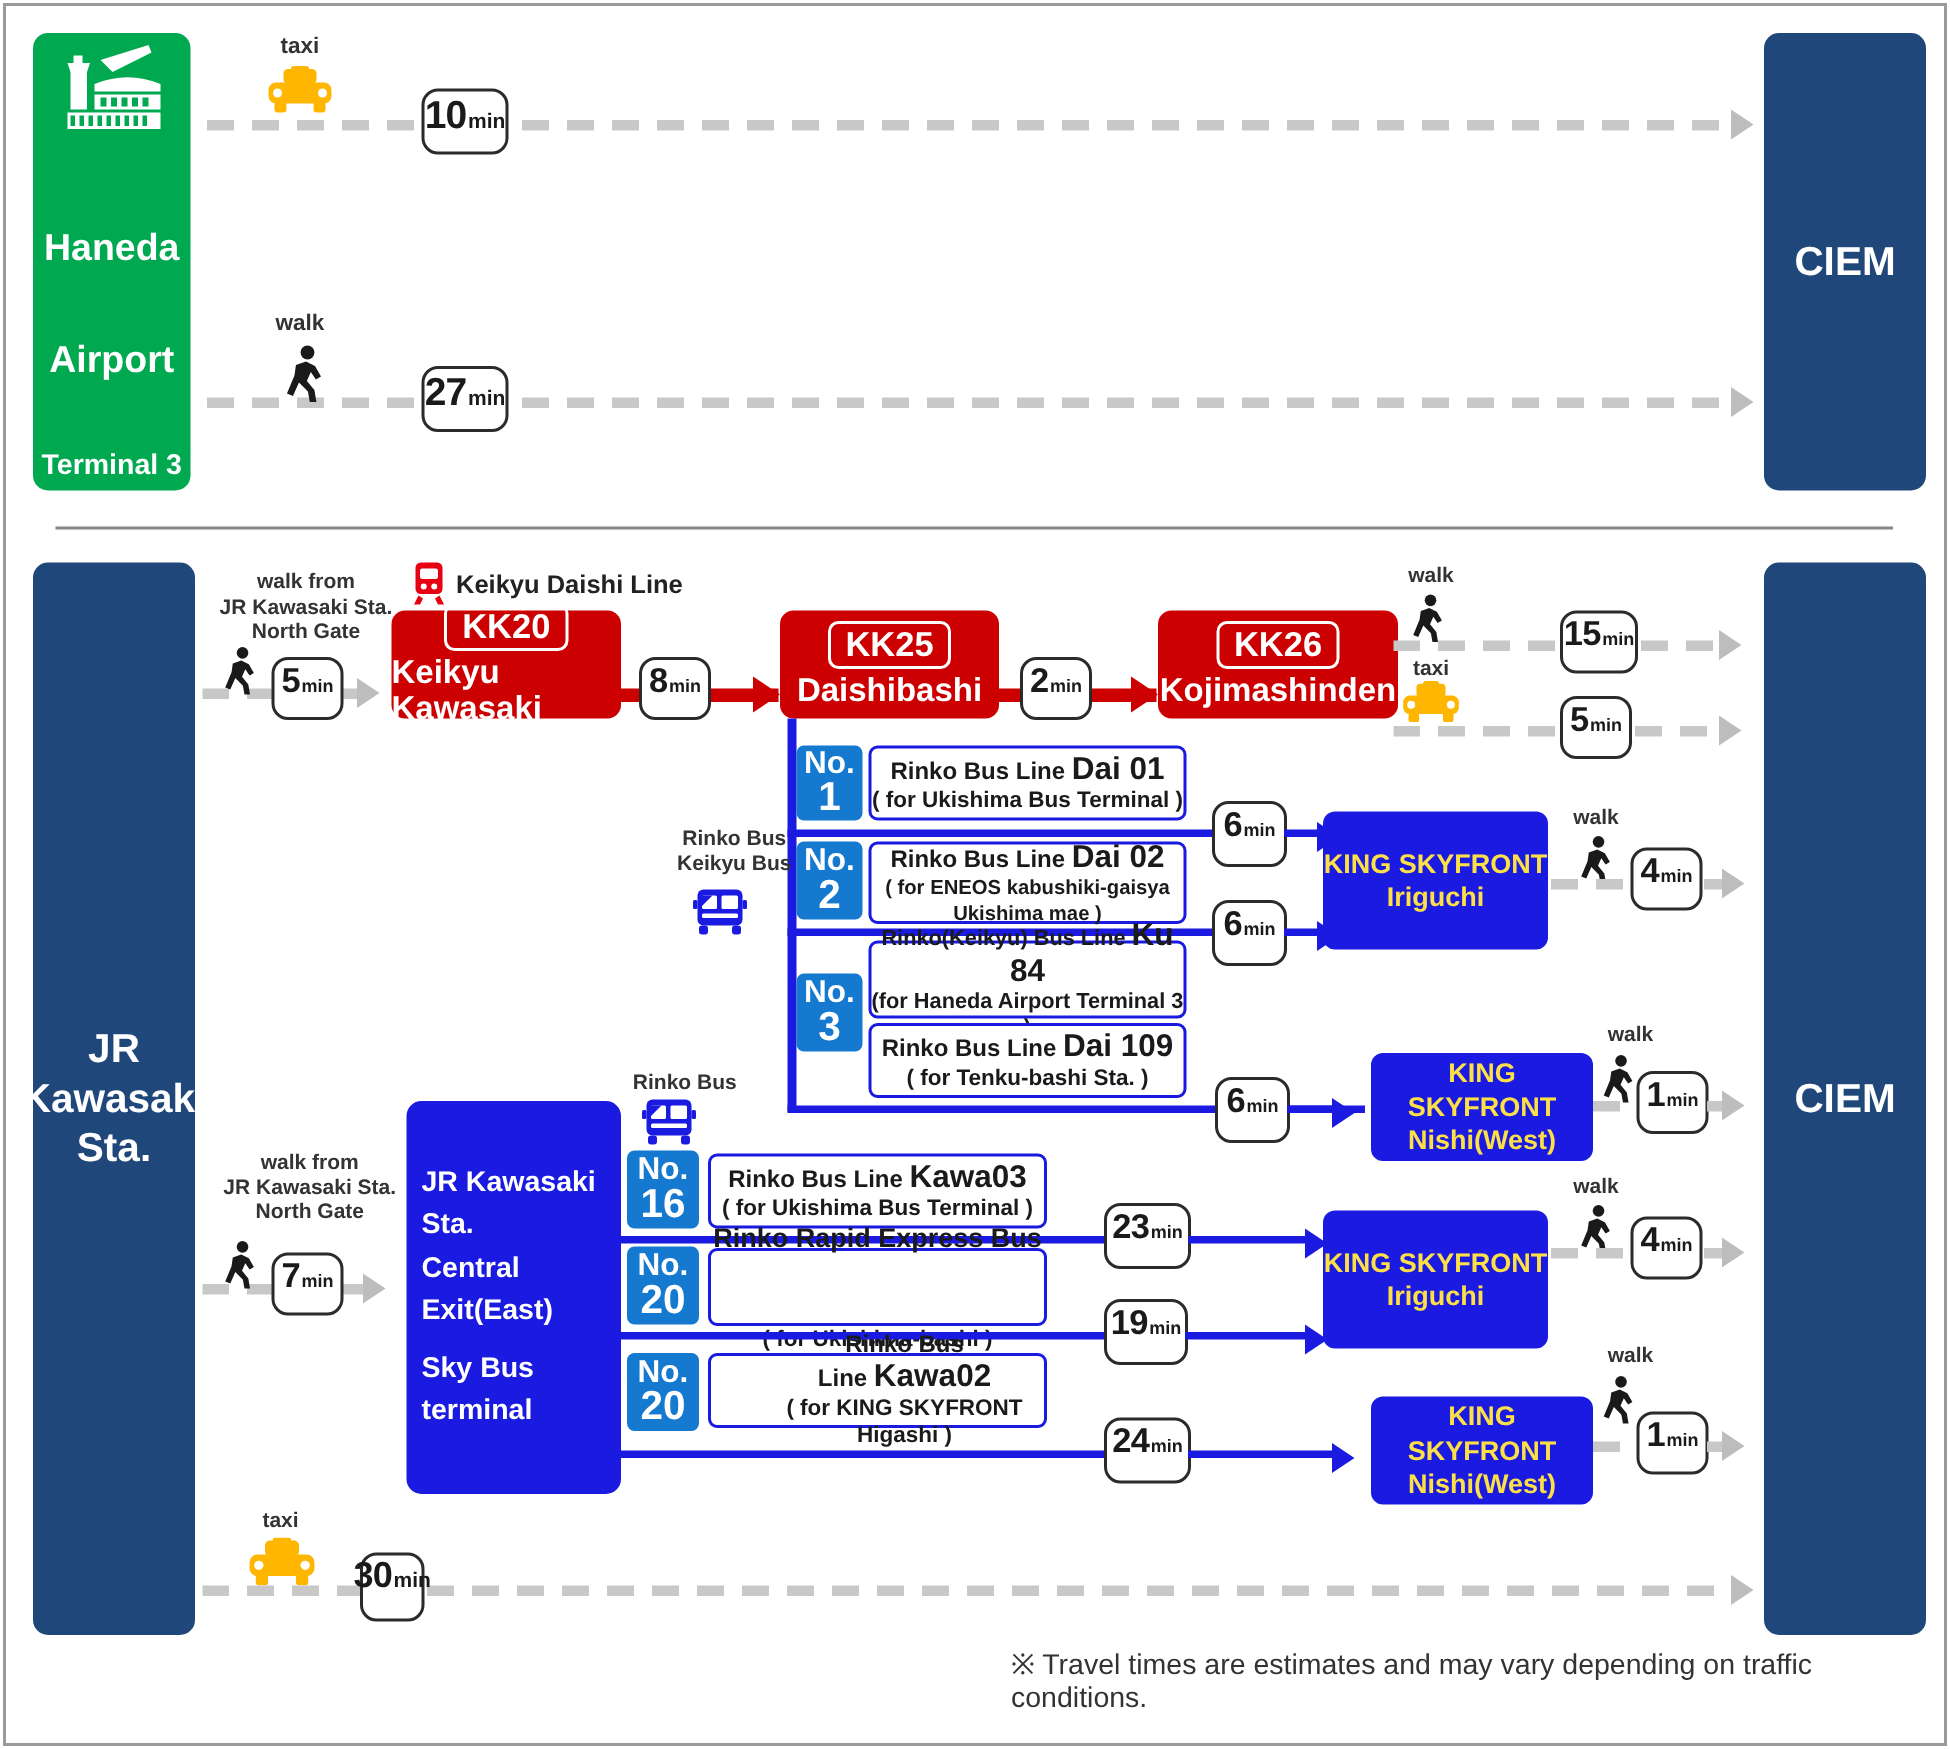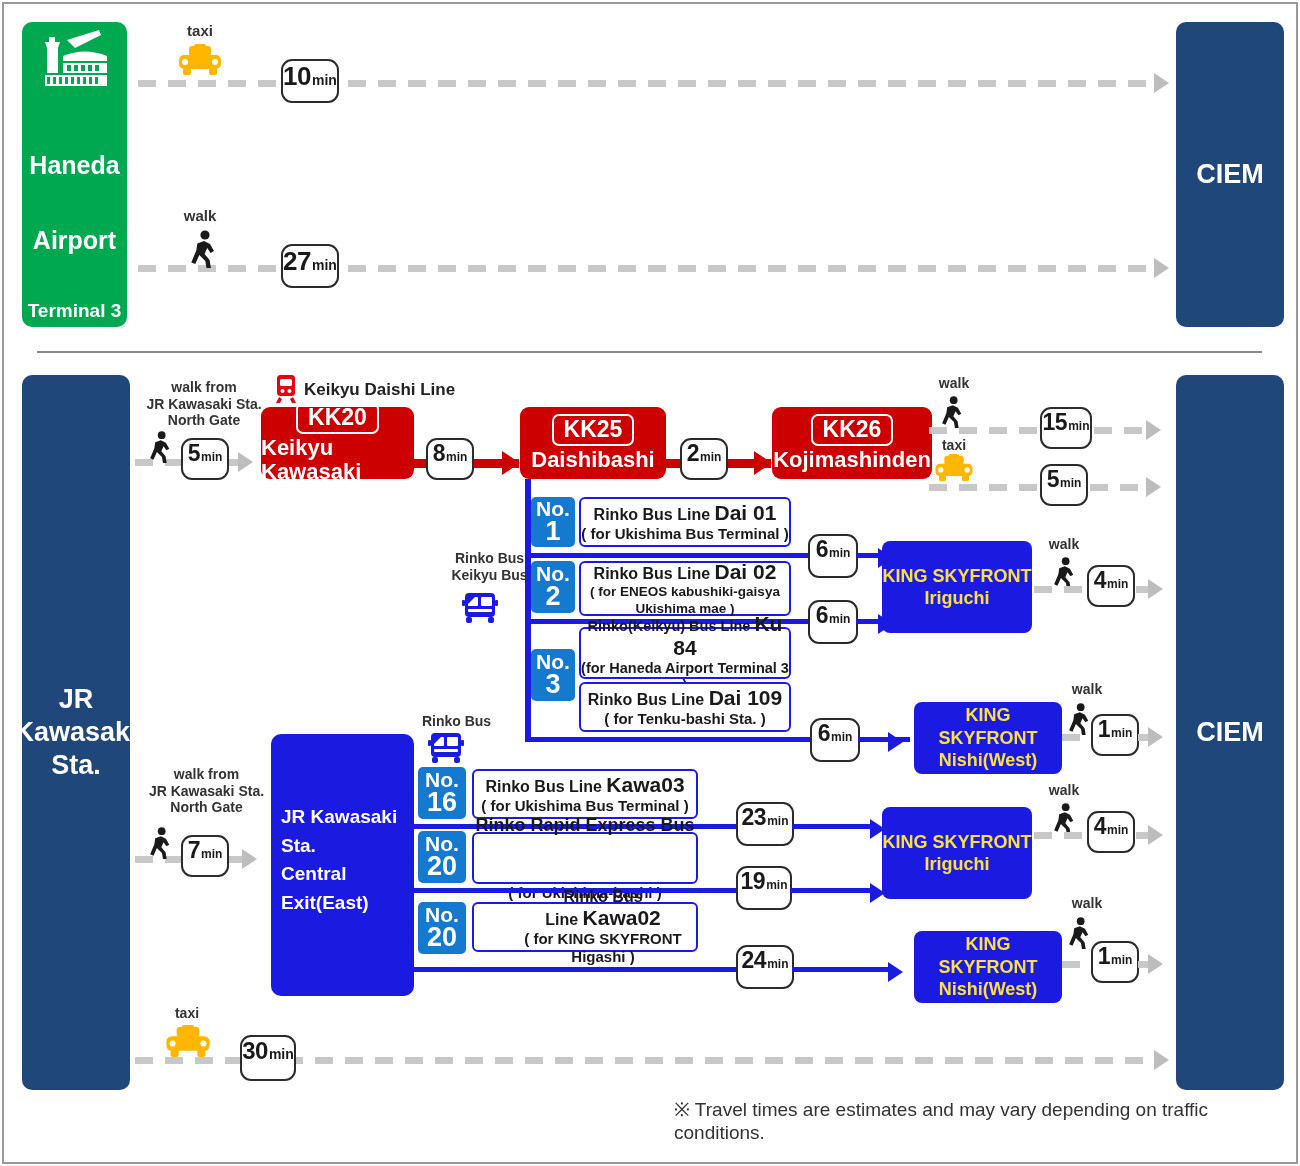--- a/index.html
+++ b/index.html
@@ -399,20 +399,21 @@
   </svg>
   <div class="abs pill small" style="left:177px; top:831px; width:48px; height:42px;">
     <span class="num">7</span>
     <span class="unit">min</span>
   </div>
 
   <div class="abs jrbox" style="left:267px; top:730px; width:143px; height:262px;">
     <div>JR Kawasaki Sta.</div>
     <div>Central Exit(East)</div>
     <div style="height:10px;"></div>
+    <div>Sky Bus terminal</div>
   </div>
 
   <div class="abs cap cap-sm" style="left:410px; top:709px; width:85px;">Rinko Bus</div>
   <svg class="abs" width="36" height="34" viewBox="0 0 36 34" style="left:424px; top:728px;">
     <rect x="3" y="1" width="30" height="24" rx="4" fill="#1a1ae0"></rect>
     <rect x="6" y="5" width="10" height="9" rx="1" fill="#fff"></rect>
     <rect x="19" y="5" width="11" height="9" rx="1" fill="#fff"></rect>
     <path d="M6 5 l7 0 l-7 7 z" fill="#1a1ae0"></path>
     <rect x="6" y="17" width="24" height="3" rx="1" fill="#fff"></rect>
     <rect x="4" y="25" width="6" height="6" rx="2" fill="#1a1ae0"></rect>
@@ -510,20 +511,20 @@
     <rect x="12" y="2" width="22" height="10" rx="3" fill="#ffb600"></rect>
     <rect x="17" y="0" width="12" height="5" rx="2" fill="#ffb600"></rect>
     <rect x="2" y="11" width="42" height="14" rx="5" fill="#ffb600"></rect>
     <rect x="6" y="24" width="8" height="7" rx="2" fill="#ffb600"></rect>
     <rect x="32" y="24" width="8" height="7" rx="2" fill="#ffb600"></rect>
     <circle cx="8" cy="18" r="3" fill="#fff"></circle>
     <circle cx="38" cy="18" r="3" fill="#fff"></circle>
   </svg>
   <div class="abs dash" style="left:131px; top:1053px; width:1021px;"></div>
   <div class="abs dash-arrow" style="left:1150px; top:1046px;"></div>
-  <div class="abs pill" style="left:236px; top:1031px; width:56px; height:46px;">
+  <div class="abs pill" style="left:236px; top:1031px; width:43px; height:46px;">
     <span class="num" style="font-size:24px;">30</span>
     <span class="unit">min</span>
   </div>
 
   <div class="abs note" style="left:670px; top:1092px; width:600px;">※ Travel times are estimates and may vary depending on traffic conditions.</div>
 
 </div>
 
 </body></html>

